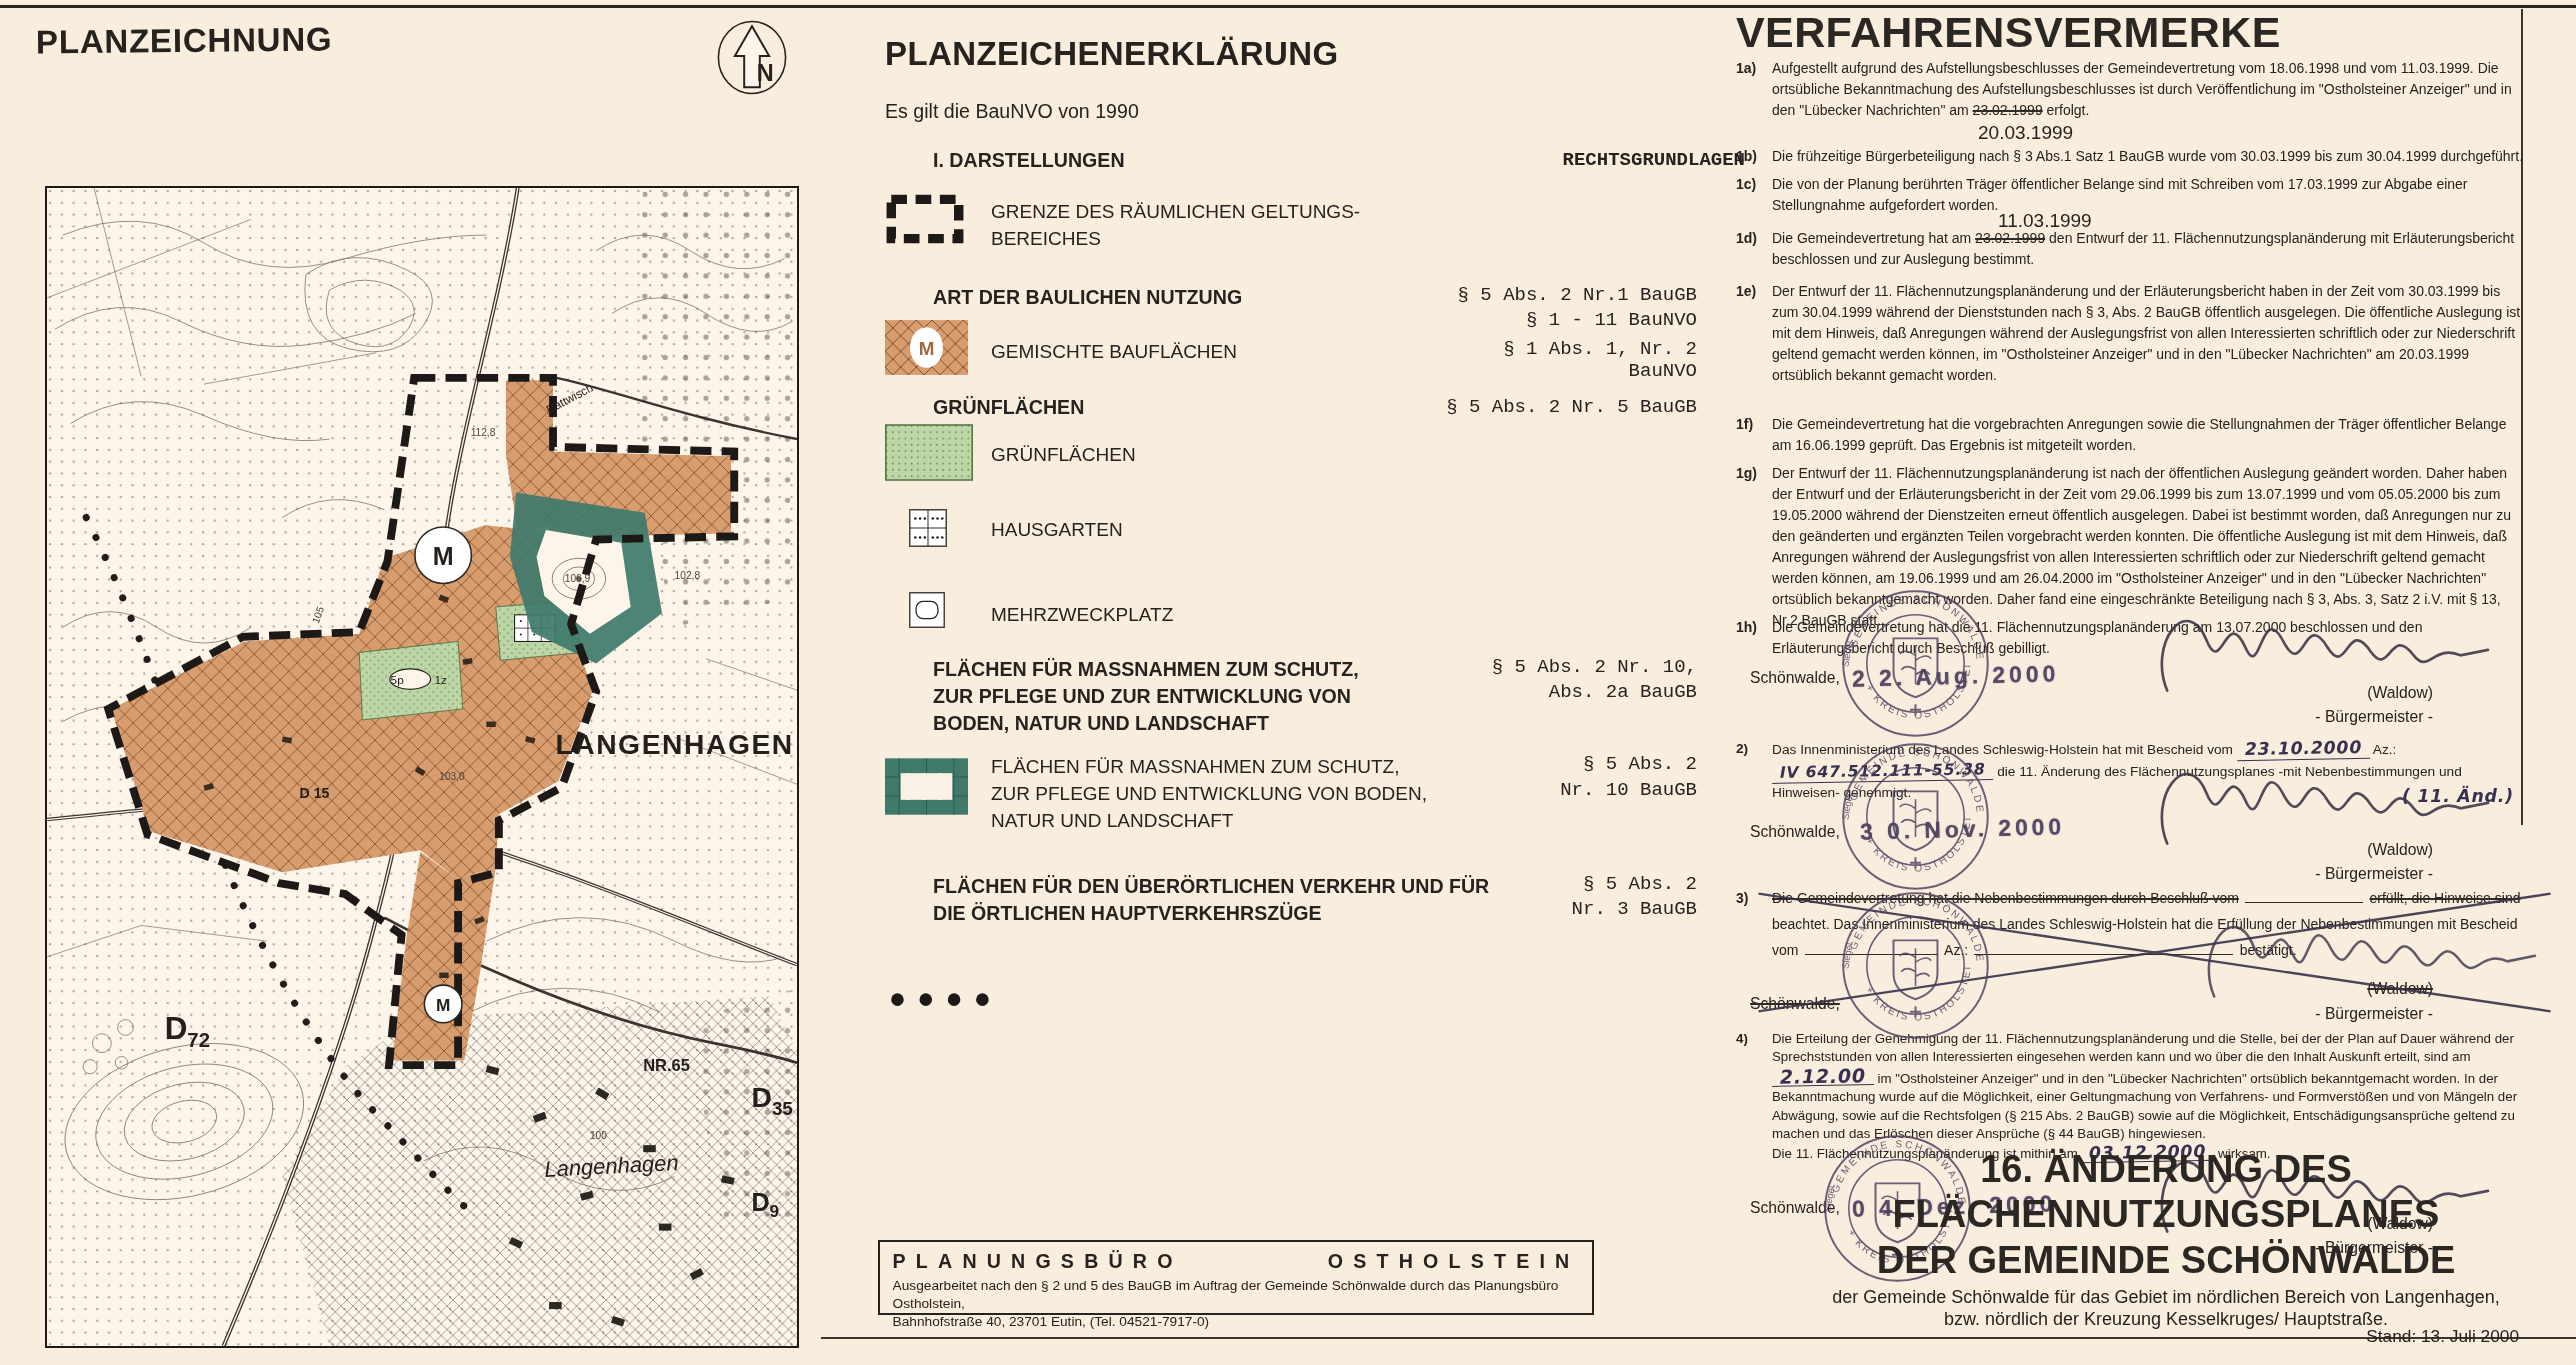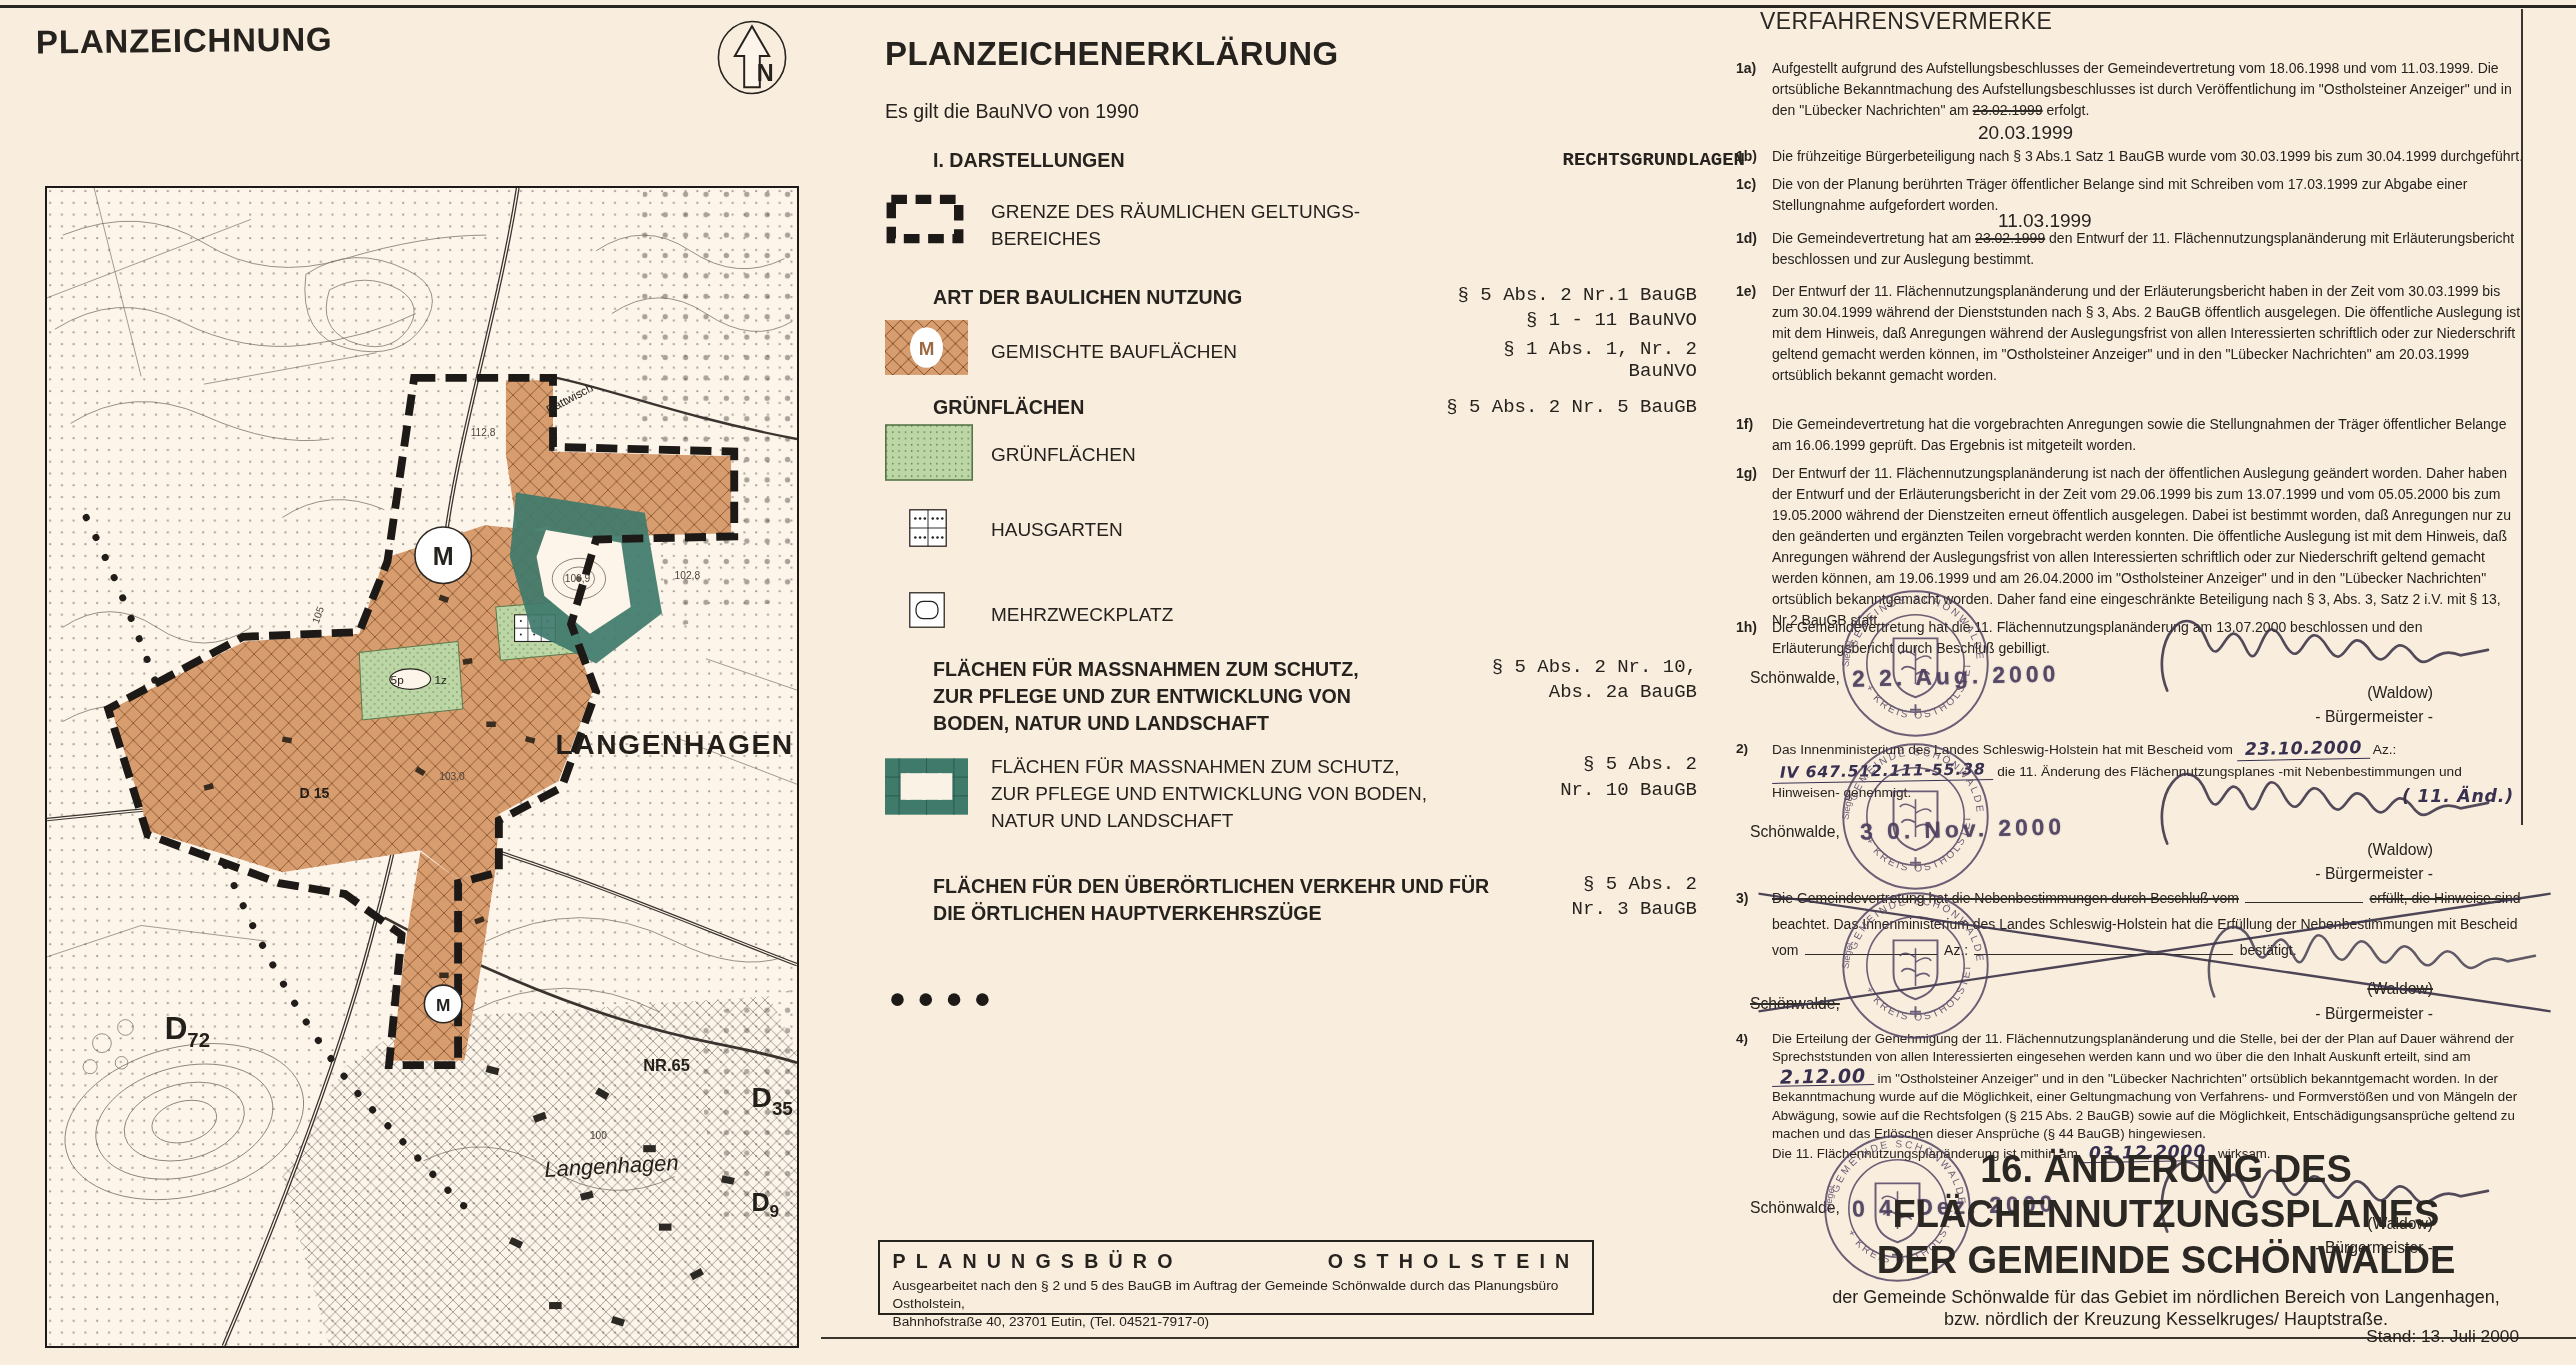--- a/index.html
+++ b/index.html
@@ -20,21 +20,21 @@
   .lg-sub{left:885px;top:100px;font-size:19.6px;}
   .lg-h{font-size:19.6px;font-weight:700;margin-left:48px;}
   .lg-t{font-size:19px;line-height:27px;}
   .lg-law{font-size:19px;text-align:right;width:251px;}
   .law-col{left:1446px;font-family:Liberation Mono, monospace;}
   .buero-box{left:878px;top:1240px;width:716px;height:75px;border:2.4px solid #26221e;background:transparent;padding:7.8px 12.6px;box-sizing:border-box;}
   .buero-head{display:flex;justify-content:space-between;font-weight:700;font-size:19.6px;letter-spacing:10.2px;}
   .buero-body{font-size:13.7px;line-height:18px;margin-top:4.7px;}
 
   
-  .vv-title{left:1736px;top:7.8px;font-size:23px;font-weight:400;letter-spacing:0.4px;color:#2b2723;margin-left:24px;}
+  .vv-title{left:1736px;top:7.8px;font-size:43px;font-weight:700;letter-spacing:0.4px;color:#2b2723;}
   .vv{left:1736px;width:788px;font-size:14px;line-height:21px;padding-left:36px;box-sizing:border-box;}
   .vv .num{position:absolute;left:0;top:0;font-weight:700;}
   .struck{text-decoration:line-through;text-decoration-thickness:2px;text-decoration-color:#2f2b27;}
   .corr{font-size:19px;text-align:center;}
   .hw{font-family:"DejaVu Sans",sans-serif;font-style:italic;font-weight:700;color:#37304f;font-size:17.3px;letter-spacing:0.8px;}
   .hw-line{display:inline-block;border-bottom:1.6px solid #37304f;padding:0 7.8px;transform:rotate(-1deg);}
   .blank{display:inline-block;width:118px;border-bottom:1.6px solid #2f2b27;height:1em;vertical-align:baseline;margin:0 6.3px;}
   .stampdate{font-weight:700;color:#574a66;letter-spacing:3.9px;font-size:23px;transform:rotate(-1.5deg);text-shadow:0 0 1.2px rgba(87,74,102,.65);}
   .place{font-size:15.7px;text-align:right;}
   .signame{width:188px;text-align:right;font-size:15.7px;}

